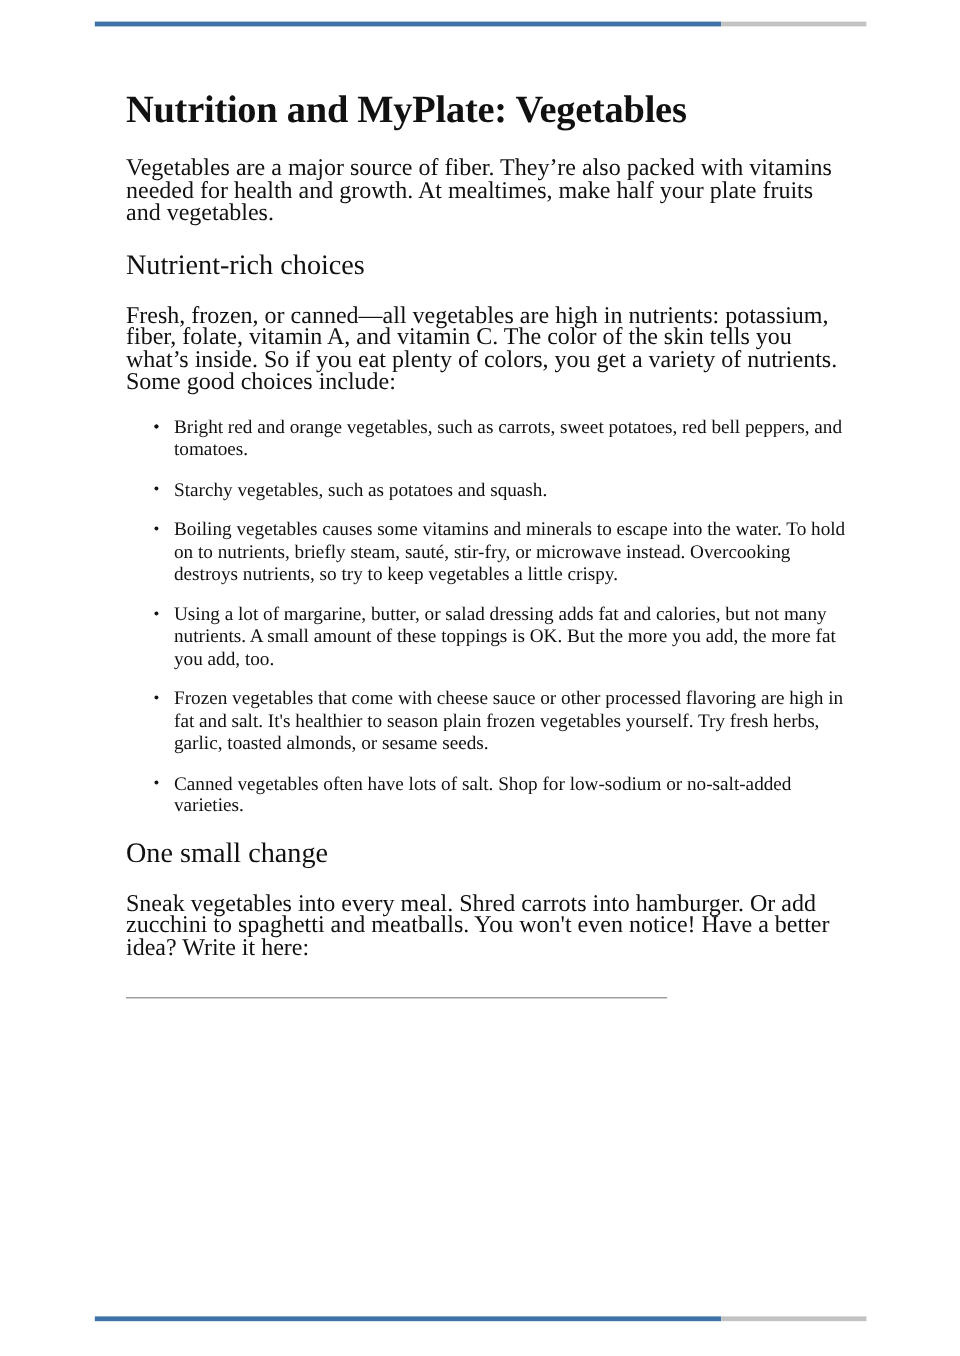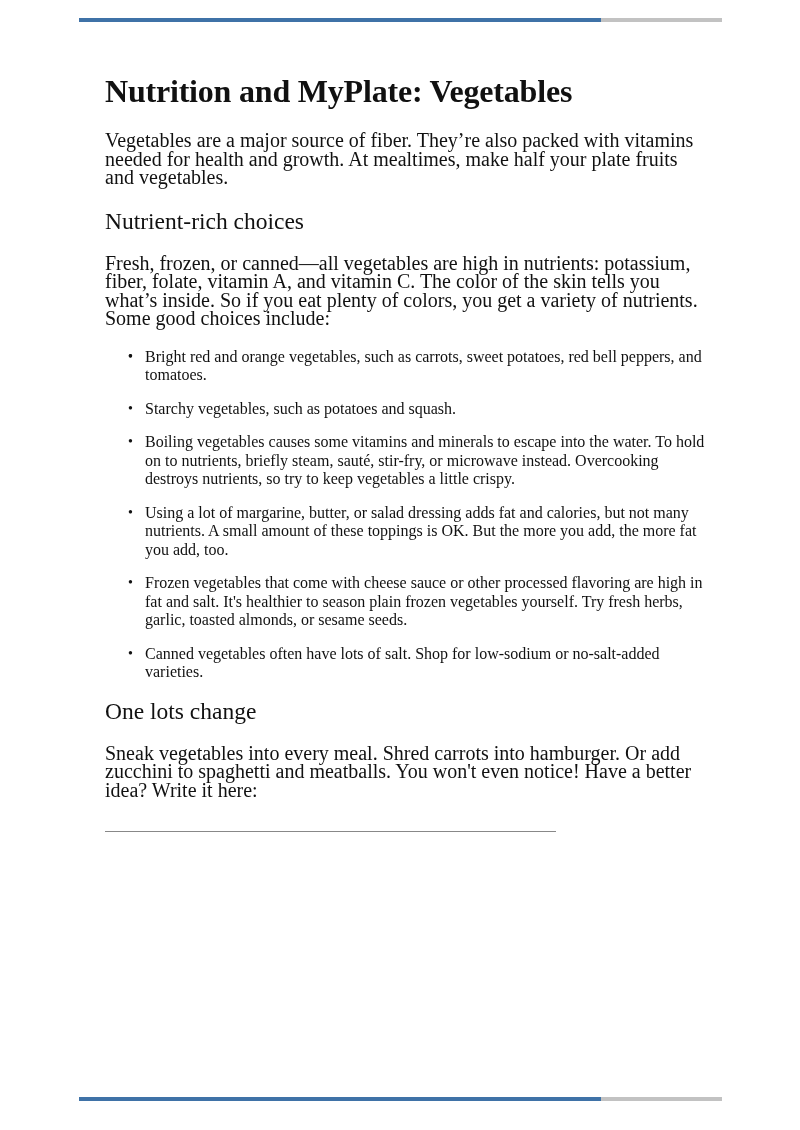--- a/index.html
+++ b/index.html
@@ -41,21 +41,21 @@
     <li><span class="bullet">•</span><span>Starchy vegetables, such as potatoes and squash.</span></li>
   </ul>
 
   <ul>
     <li><span class="bullet">•</span><span>Boiling vegetables causes some vitamins and minerals to escape into the water. To hold on to nutrients, briefly steam, sauté, stir-fry, or microwave instead. Overcooking destroys nutrients, so try to keep vegetables a little crispy.</span></li>
     <li><span class="bullet">•</span><span>Using a lot of margarine, butter, or salad dressing adds fat and calories, but not many nutrients. A small amount of these toppings is OK. But the more you add, the more fat you add, too.</span></li>
     <li><span class="bullet">•</span><span>Frozen vegetables that come with cheese sauce or other processed flavoring are high in fat and salt. It's healthier to season plain frozen vegetables yourself. Try fresh herbs, garlic, toasted almonds, or sesame seeds.</span></li>
     <li><span class="bullet">•</span><span>Canned vegetables often have lots of salt. Shop for low-sodium or no-salt-added varieties.</span></li>
   </ul>
 
-  <h2>One lots change</h2>
+  <h2>One small change</h2>
   <p>Sneak vegetables into every meal. Shred carrots into hamburger. Or add zucchini to spaghetti and meatballs. You won't even notice! Have a better idea? Write it here:</p>
   <div class="write-line"></div>
 </div>
 
 <div class="bar bottom">
   <div class="blue"></div>
   <div class="grey"></div>
 </div>
 <div class="footer">
   <span>© Krames</span>

